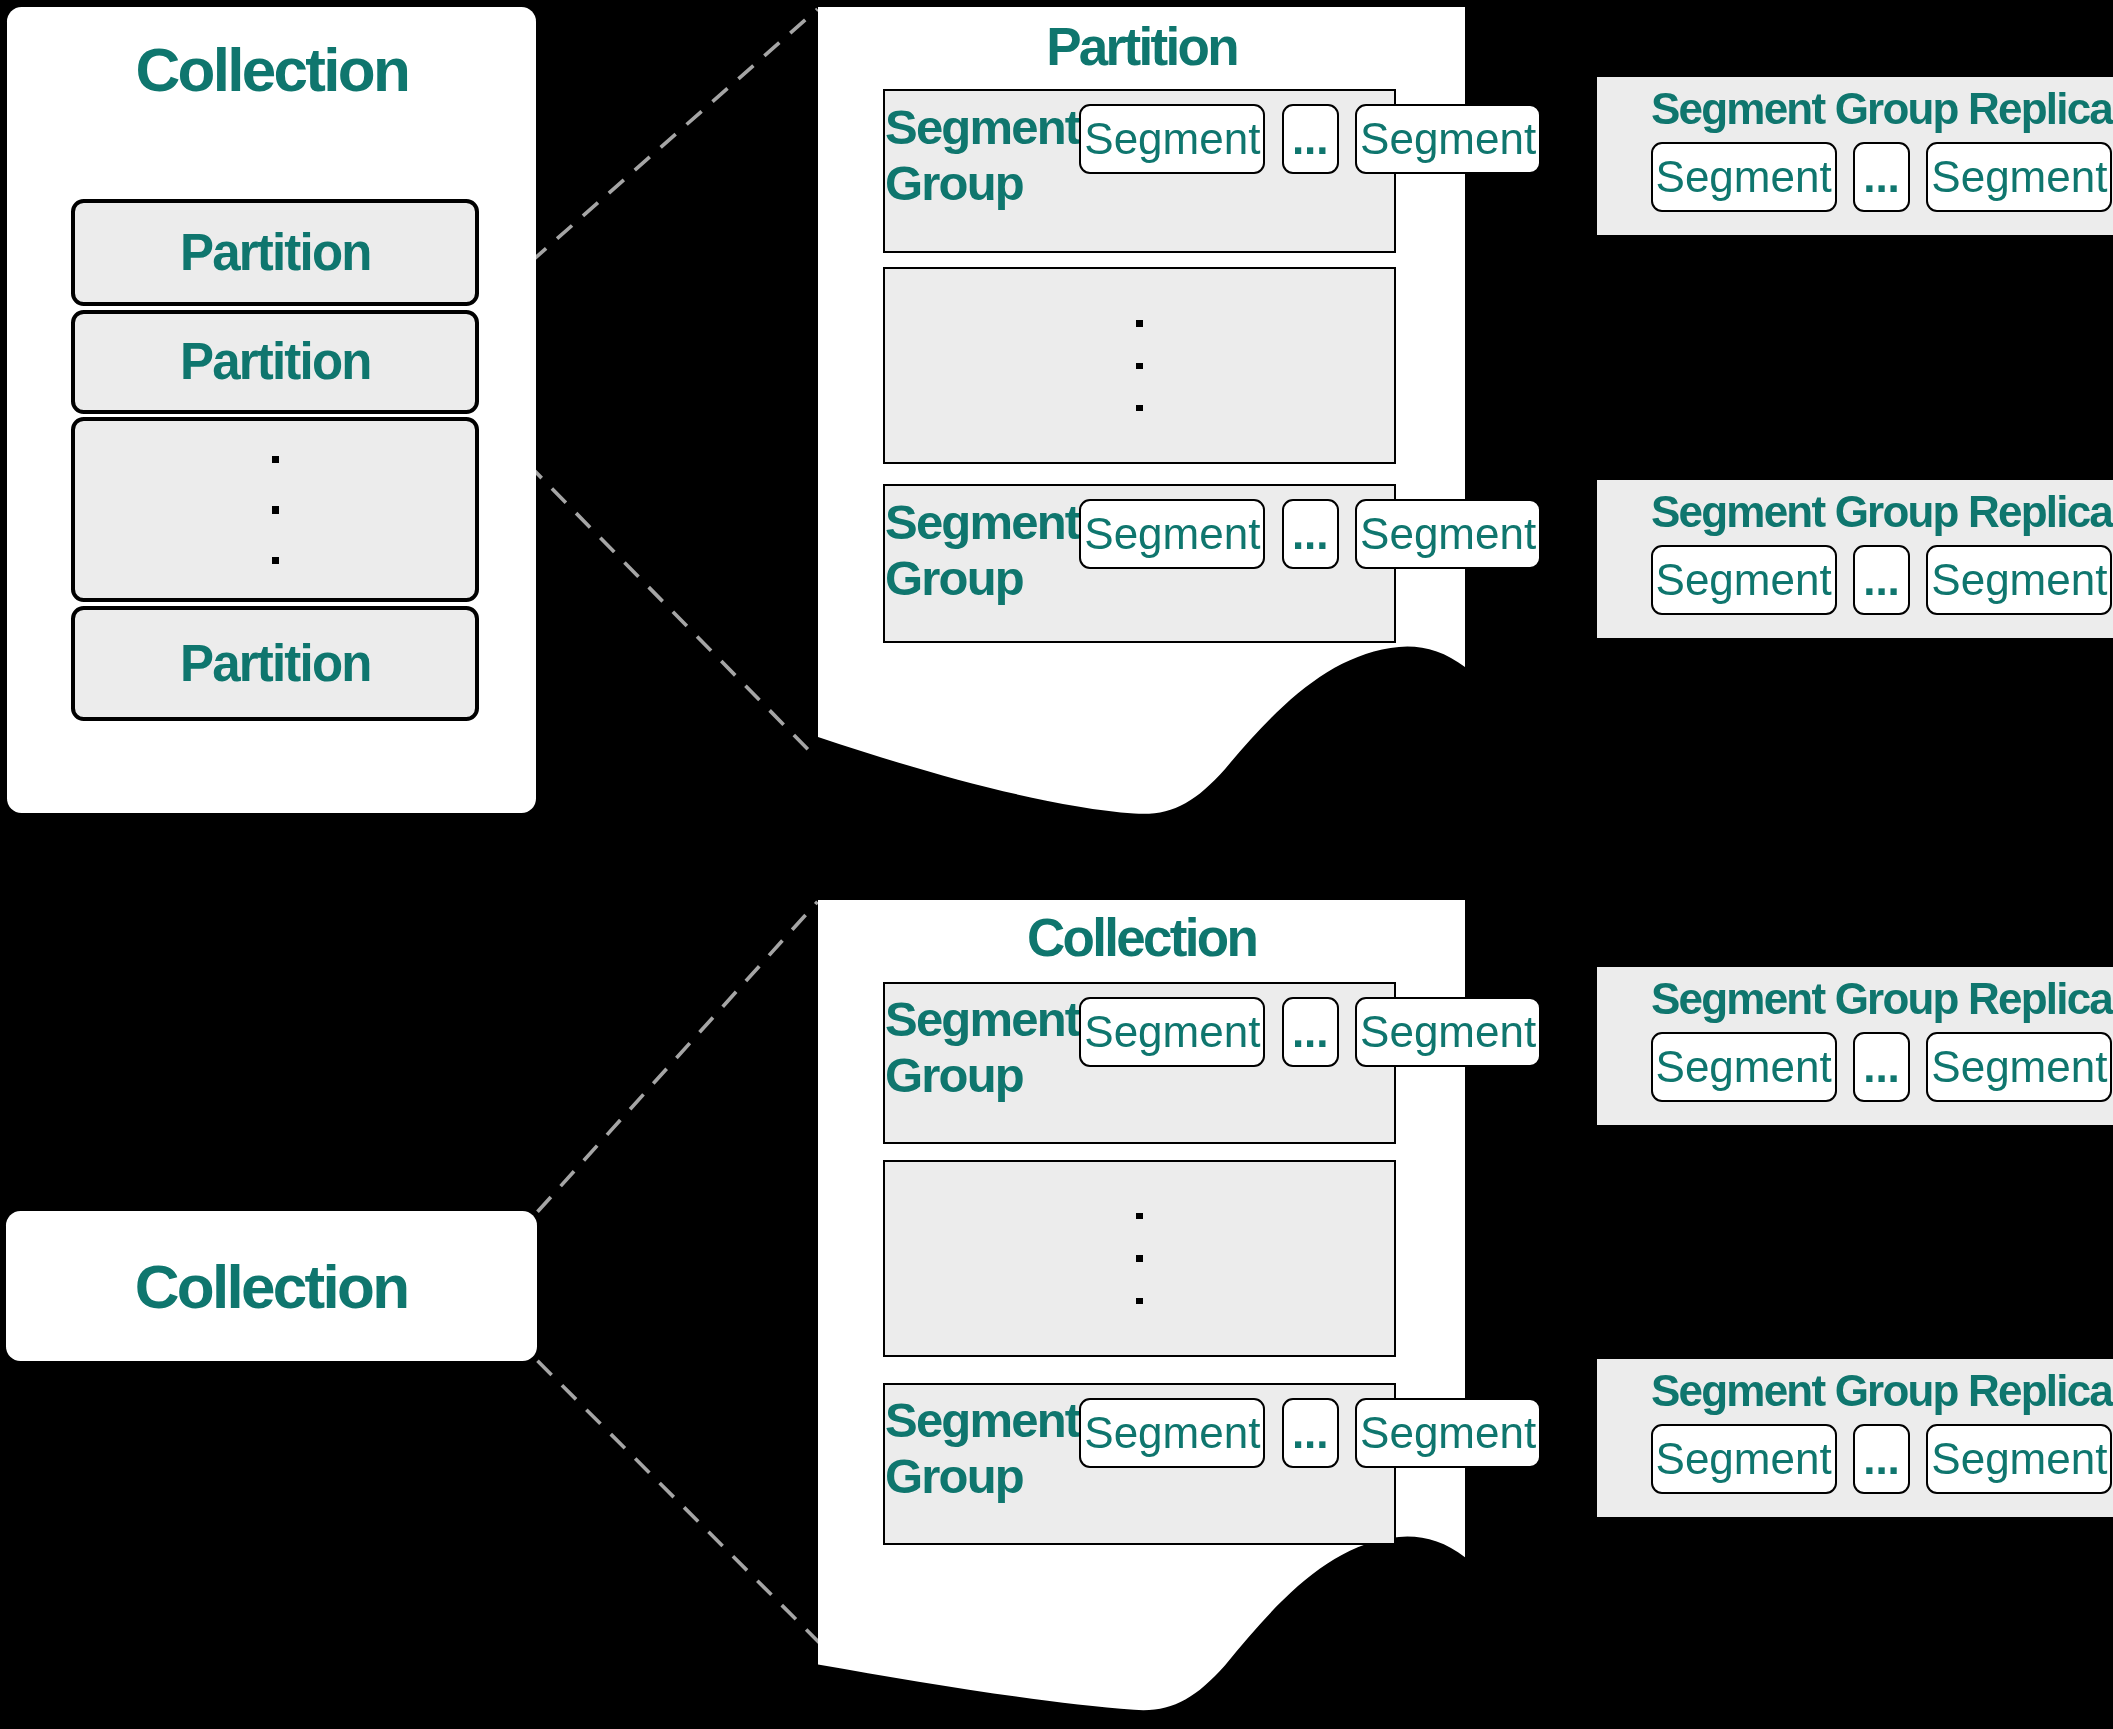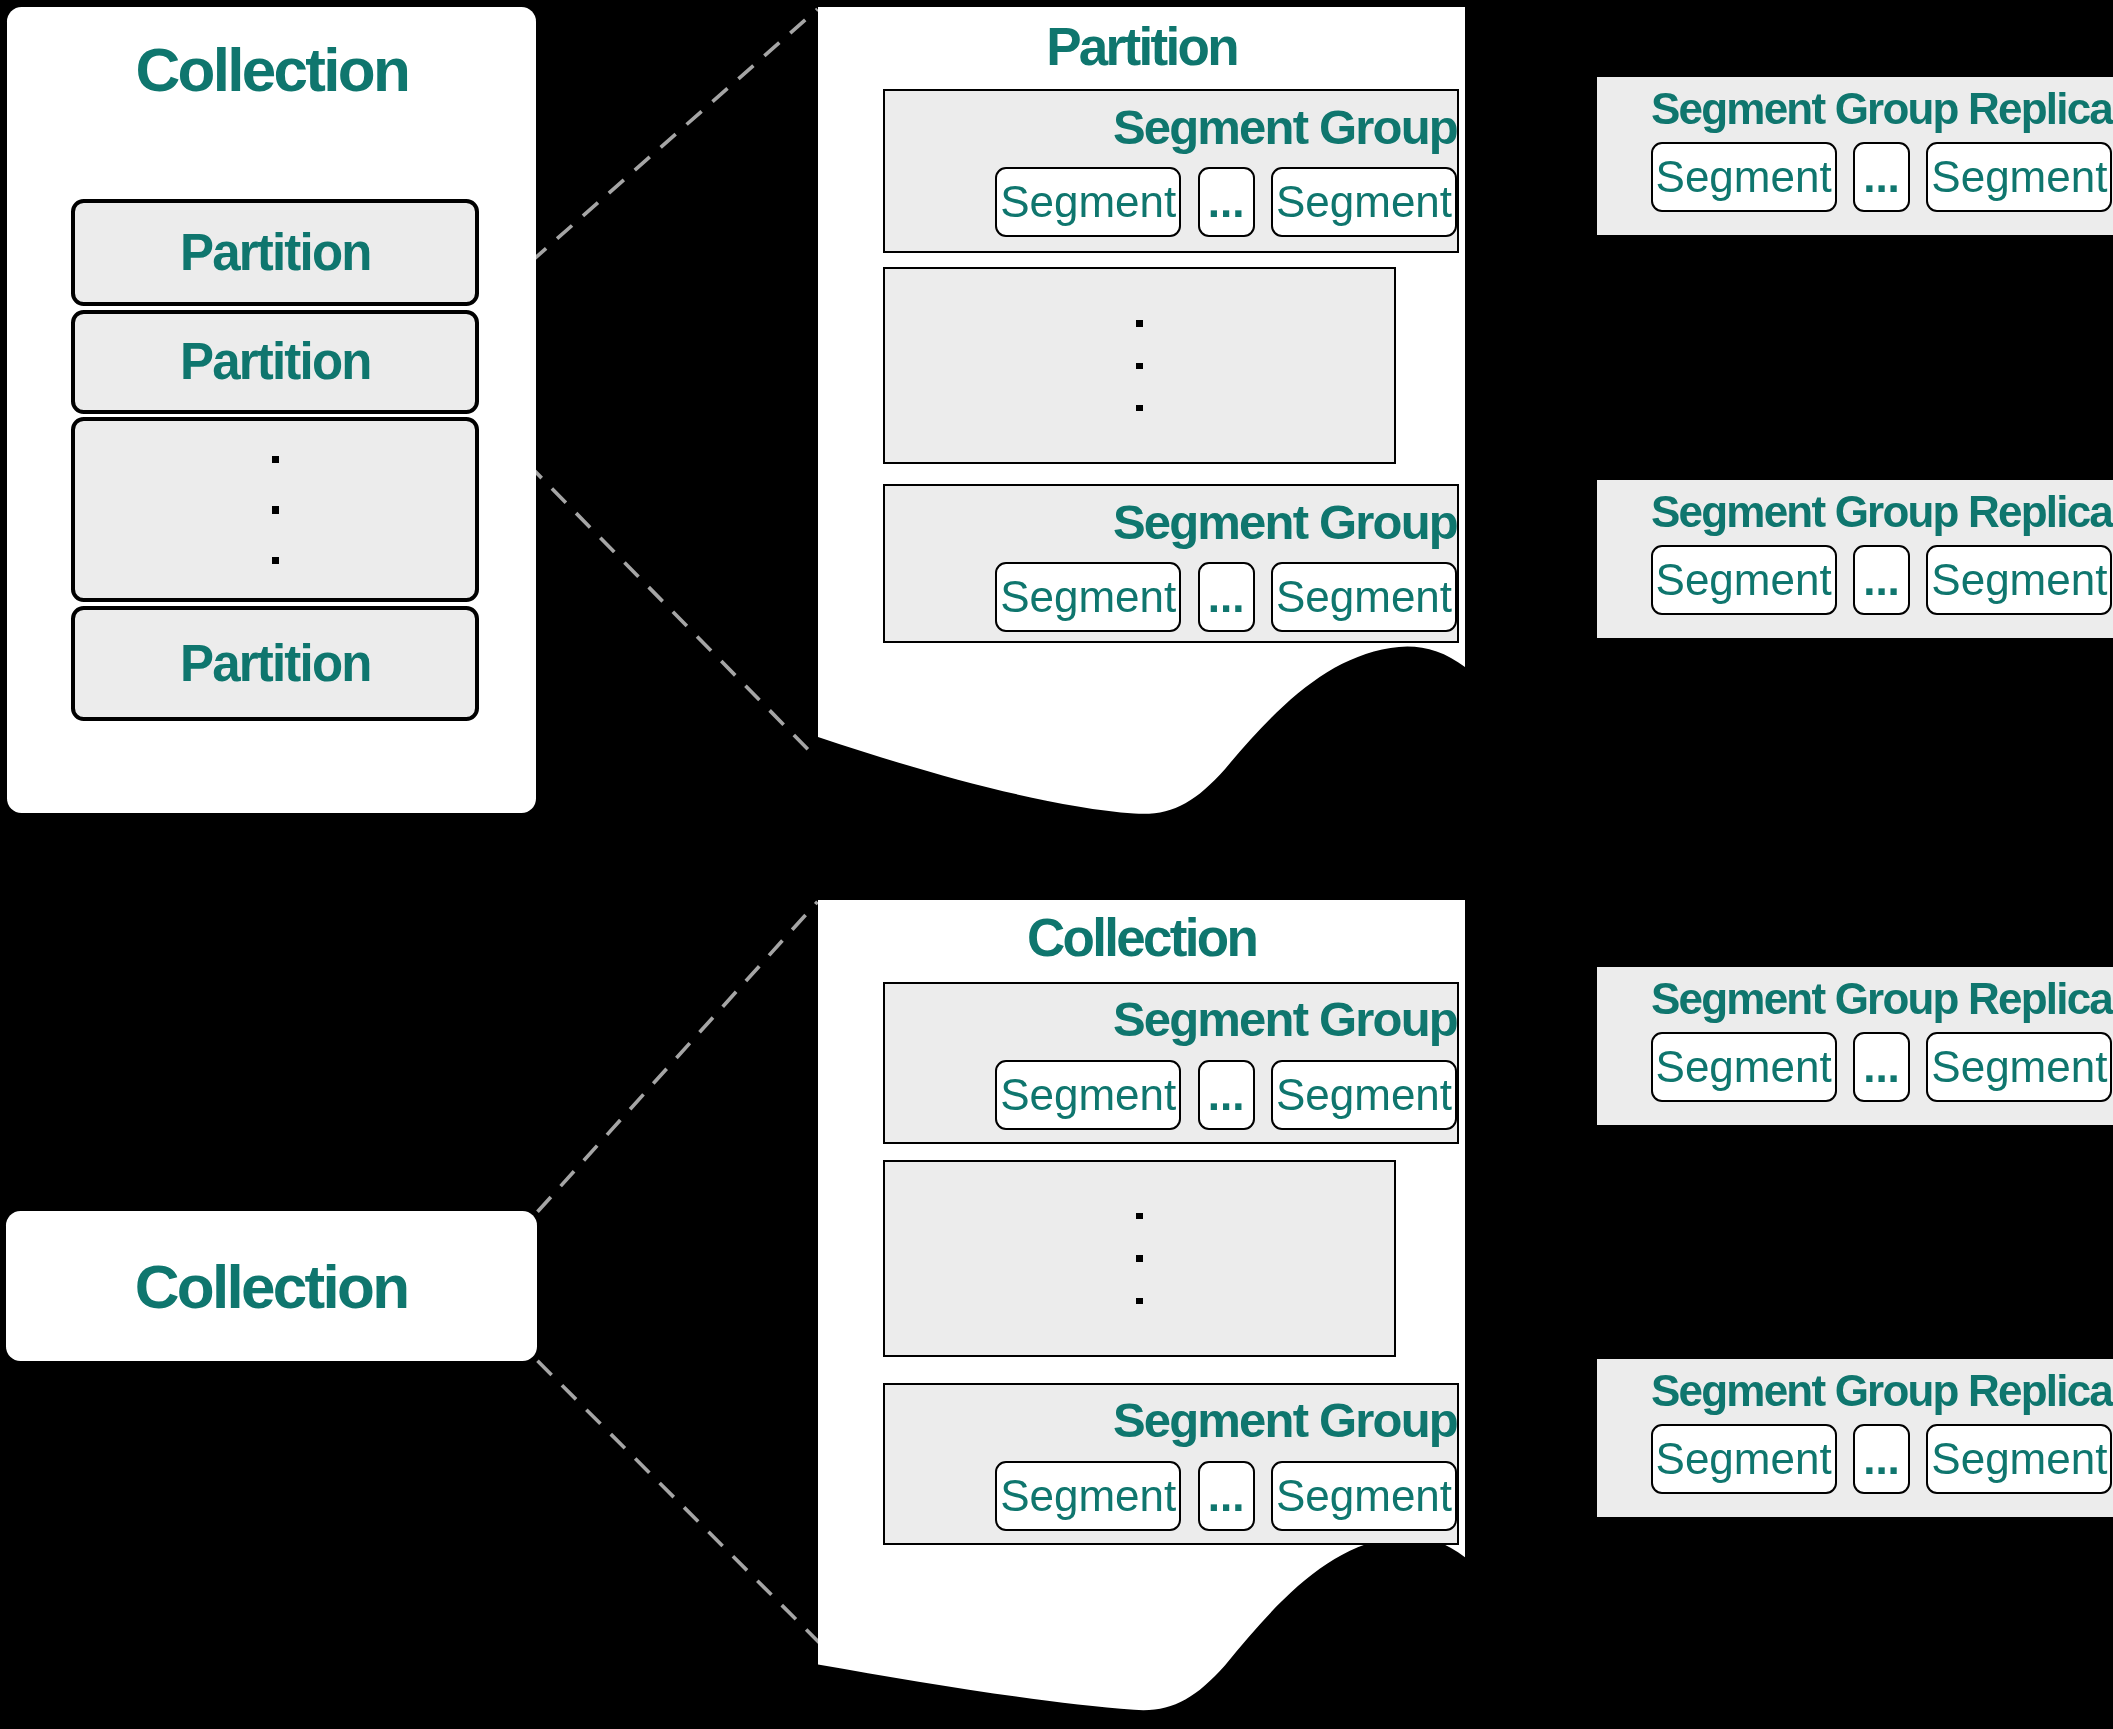--- a/index.html
+++ b/index.html
@@ -32,23 +32,23 @@
   .panel.top{top:7.3px;height:811px;}
   .panel.bottom{top:900px;height:818px;}
   .paper{position:absolute;left:0;top:0;}
   .paper path{fill:#fff;}
   .panel-title{
     position:absolute;left:0;top:9px;width:100%;text-align:center;
     font-size:53px;font-weight:700;letter-spacing:-2.7px;
   }
   .panel.bottom .panel-title{top:7.3px;}
   .group{
-    position:absolute;left:65px;width:576px;box-sizing:border-box;
+    position:absolute;left:65px;width:513px;box-sizing:border-box;
     background:#ececec;border:2.7px solid #000;
-    display:flex;flex-direction:column;align-items:flex-end;
+    display:flex;flex-direction:row;align-items:flex-start;
   }
   .group.g1t{top:82px;height:164px;}
   .group.g2t{top:477px;height:159px;}
   .group.g1b{top:82px;height:162px;}
   .group.g2b{top:483px;height:162px;}
   .group-title{margin-top:7.3px;font-size:49px;font-weight:700;letter-spacing:-1.8px;}
   .seg-row{display:flex;align-items:center;gap:16.4px;margin-top:12.7px;}
   .seg{
     box-sizing:border-box;height:70px;border:2.7px solid #000;border-radius:11px;background:#fff;
     display:flex;align-items:center;justify-content:center;font-size:44px;

